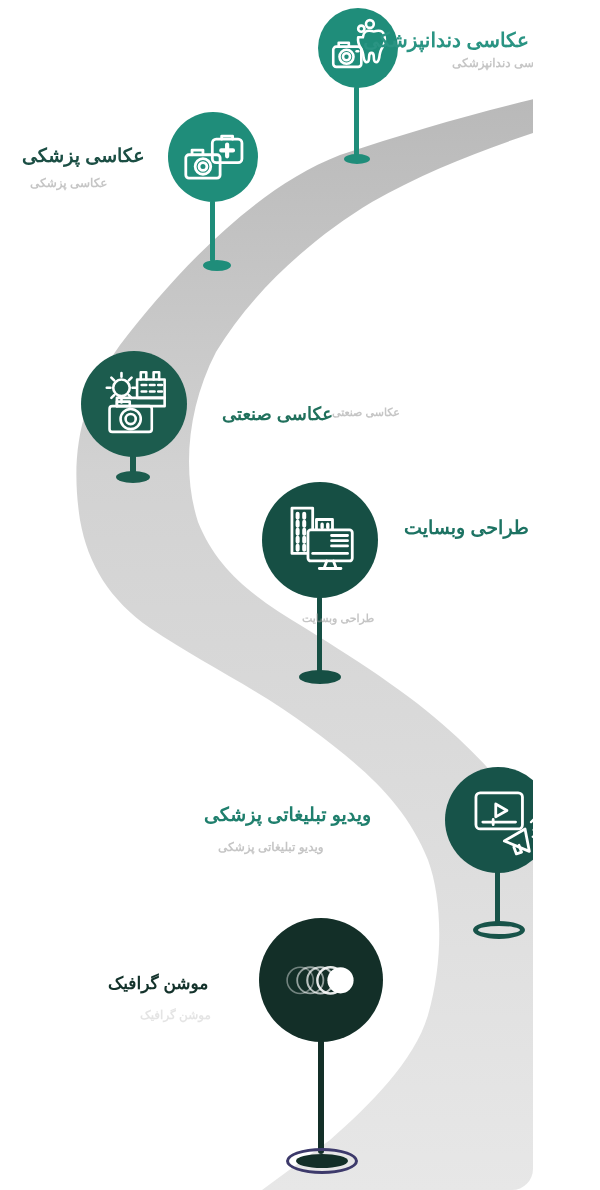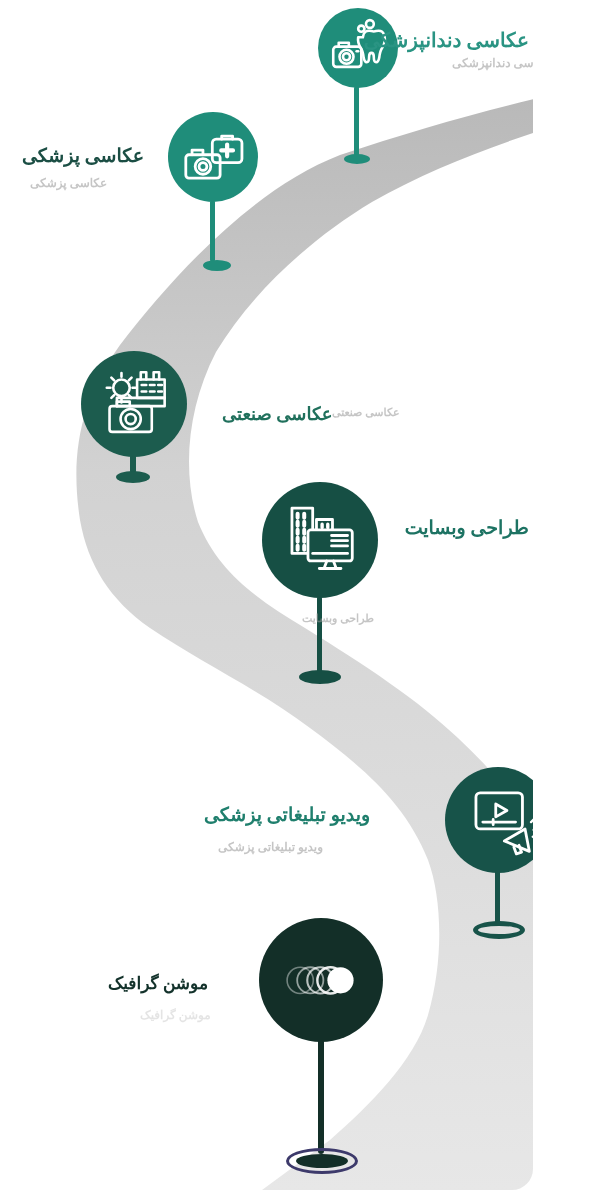--- a/index.html
+++ b/index.html
@@ -1,18 +1,18 @@
 <!DOCTYPE html>
 <html><head>
 <meta charset="utf-8">
 <style>
   html,body{margin:0;padding:0;background:#ffffff;}
   #canvas{
     position:relative;width:533px;height:1190px;overflow:hidden;
-    background:#ffffff;font-family:Liberation Serif, serif;border-radius:21px;
+    background:#ffffff;font-family:Liberation Sans, sans-serif;border-radius:21px;
   }
   .road-svg{position:absolute;left:0;top:0;width:600px;height:1190px;}
   
   .stem{position:absolute;border-radius:3px;}
   .s1{left:354px;top:86px;width:5px;height:72px;background:#1f8d7a;}
   .s2{left:210px;top:200px;width:5px;height:62px;background:#1f8d7a;}
   .s3{left:130px;top:454px;width:6px;height:20px;background:#1c5c4e;}
   .s4{left:317px;top:596px;width:5px;height:78px;background:#164f44;}
   .s5{left:495px;top:868px;width:5px;height:58px;background:#175349;}
   .s6{left:318px;top:1038px;width:6px;height:116px;background:#132f28;}

